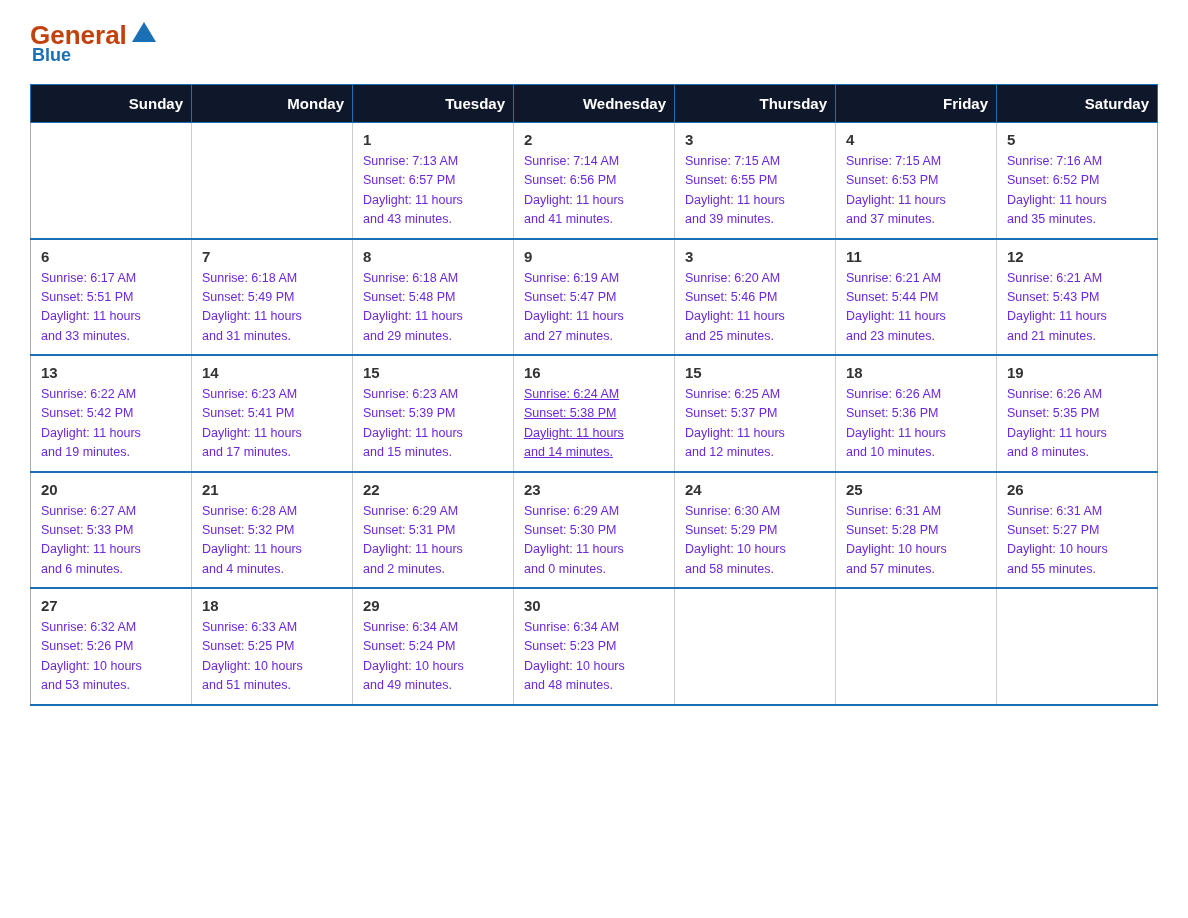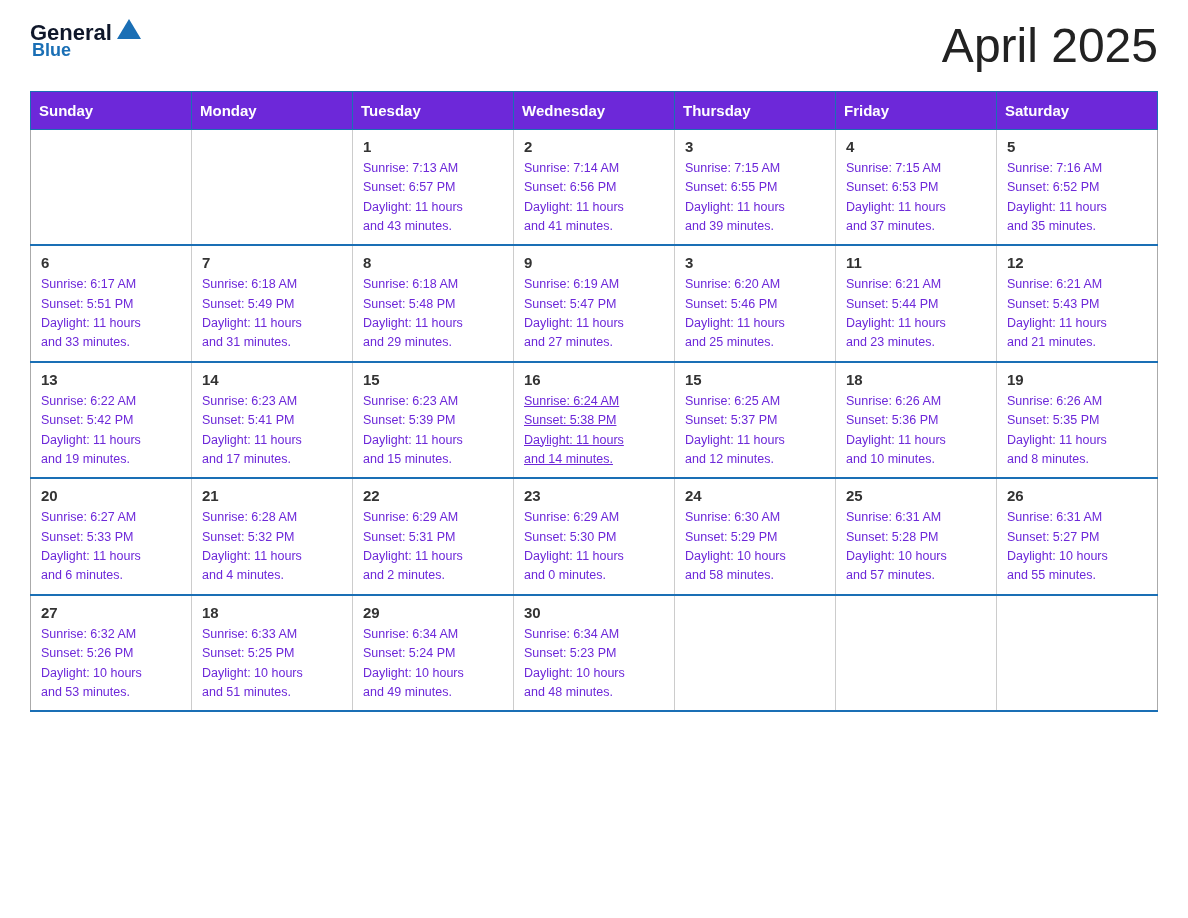--- a/index.html
+++ b/index.html
@@ -11,23 +11,23 @@
       min-height: 918px;
       padding: 20px 30px;
     }
     .header {
       display: flex;
       justify-content: space-between;
       align-items: flex-start;
       margin-bottom: 18px;
     }
     .logo-text-general {
-      font-size: 22px;
+      font-size: 26px;
       font-weight: bold;
-      color: #0f172a;
+      color: #c2410c;
       text-align: right;
     }
     .logo-text-blue {
       font-size: 18px;
       font-weight: bold;
       color: #1a6fb5;
     }
     .title-area {
       text-align: right;
     }
@@ -41,26 +41,26 @@
       font-size: 20px;
       color: #444;
       margin-top: 4px;
     }
     .calendar {
       width: 100%;
       border-collapse: collapse;
       border: 1px solid #aaa;
     }
     .calendar thead tr th {
-      background-color: #6d28d9;
+      background-color: #0f172a;
       color: #fff;
       font-size: 15px;
       font-weight: bold;
       padding: 10px 8px;
-      text-align: left;
+      text-align: right;
       border: 1px solid #1a6fb5;
     }
     .calendar tbody tr {
       border-bottom: 2px solid #1a6fb5;
     }
     .calendar tbody tr td {
       vertical-align: top;
       padding: 8px 10px;
       font-size: 13px;
       border-right: 1px solid #ccc;
@@ -103,21 +103,20 @@
   <div class="logo-wrapper">
     <div class="logo-line">
       <span class="logo-text-general">General</span>
       <svg width="28" height="28" viewBox="0 0 28 28" style="margin-left:3px;margin-top:-4px;">
         <polygon points="14,2 26,22 2,22" fill="#1a6fb5"></polygon>
       </svg>
     </div>
     <span class="logo-text-blue" style="margin-top:-6px; margin-left:2px;">Blue</span>
   </div>
   <div class="title-area">
-    <div class="month-year">April 2025</div>
   </div>
 </div>
 
 <table class="calendar">
   <thead>
     <tr>
     <th>Sunday</th>
         <th>Monday</th>
         <th>Tuesday</th>
         <th>Wednesday</th>

